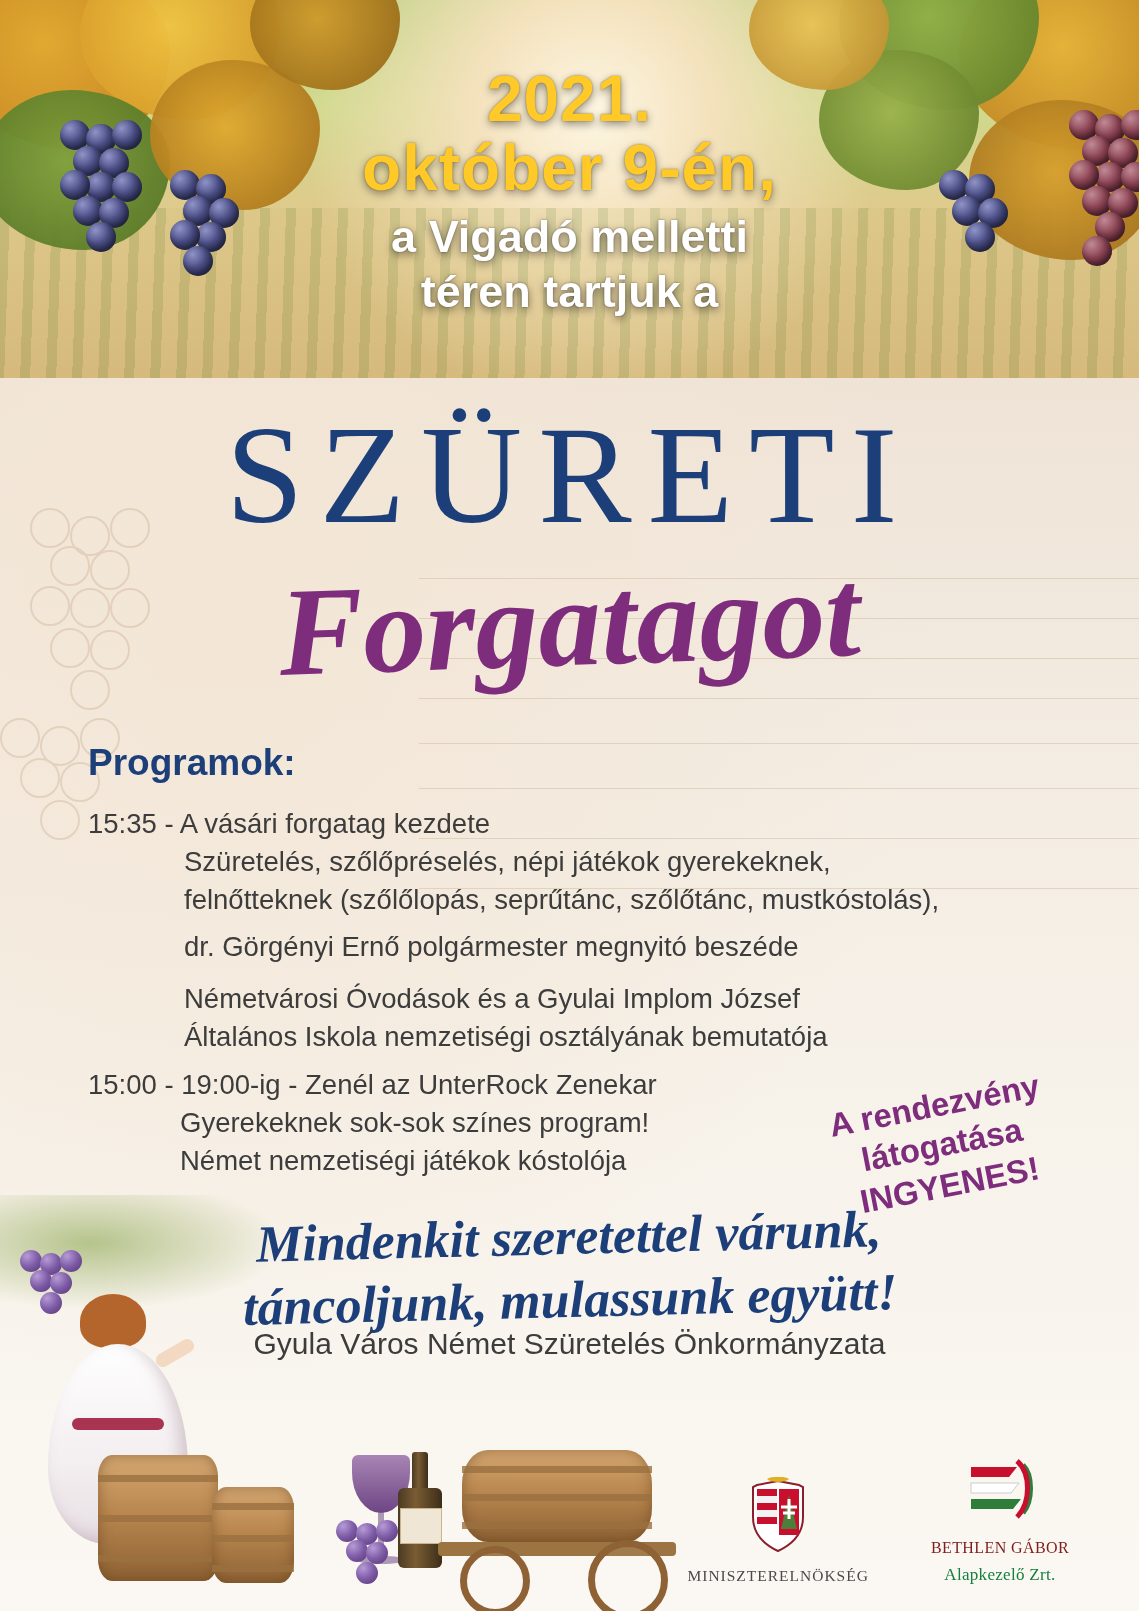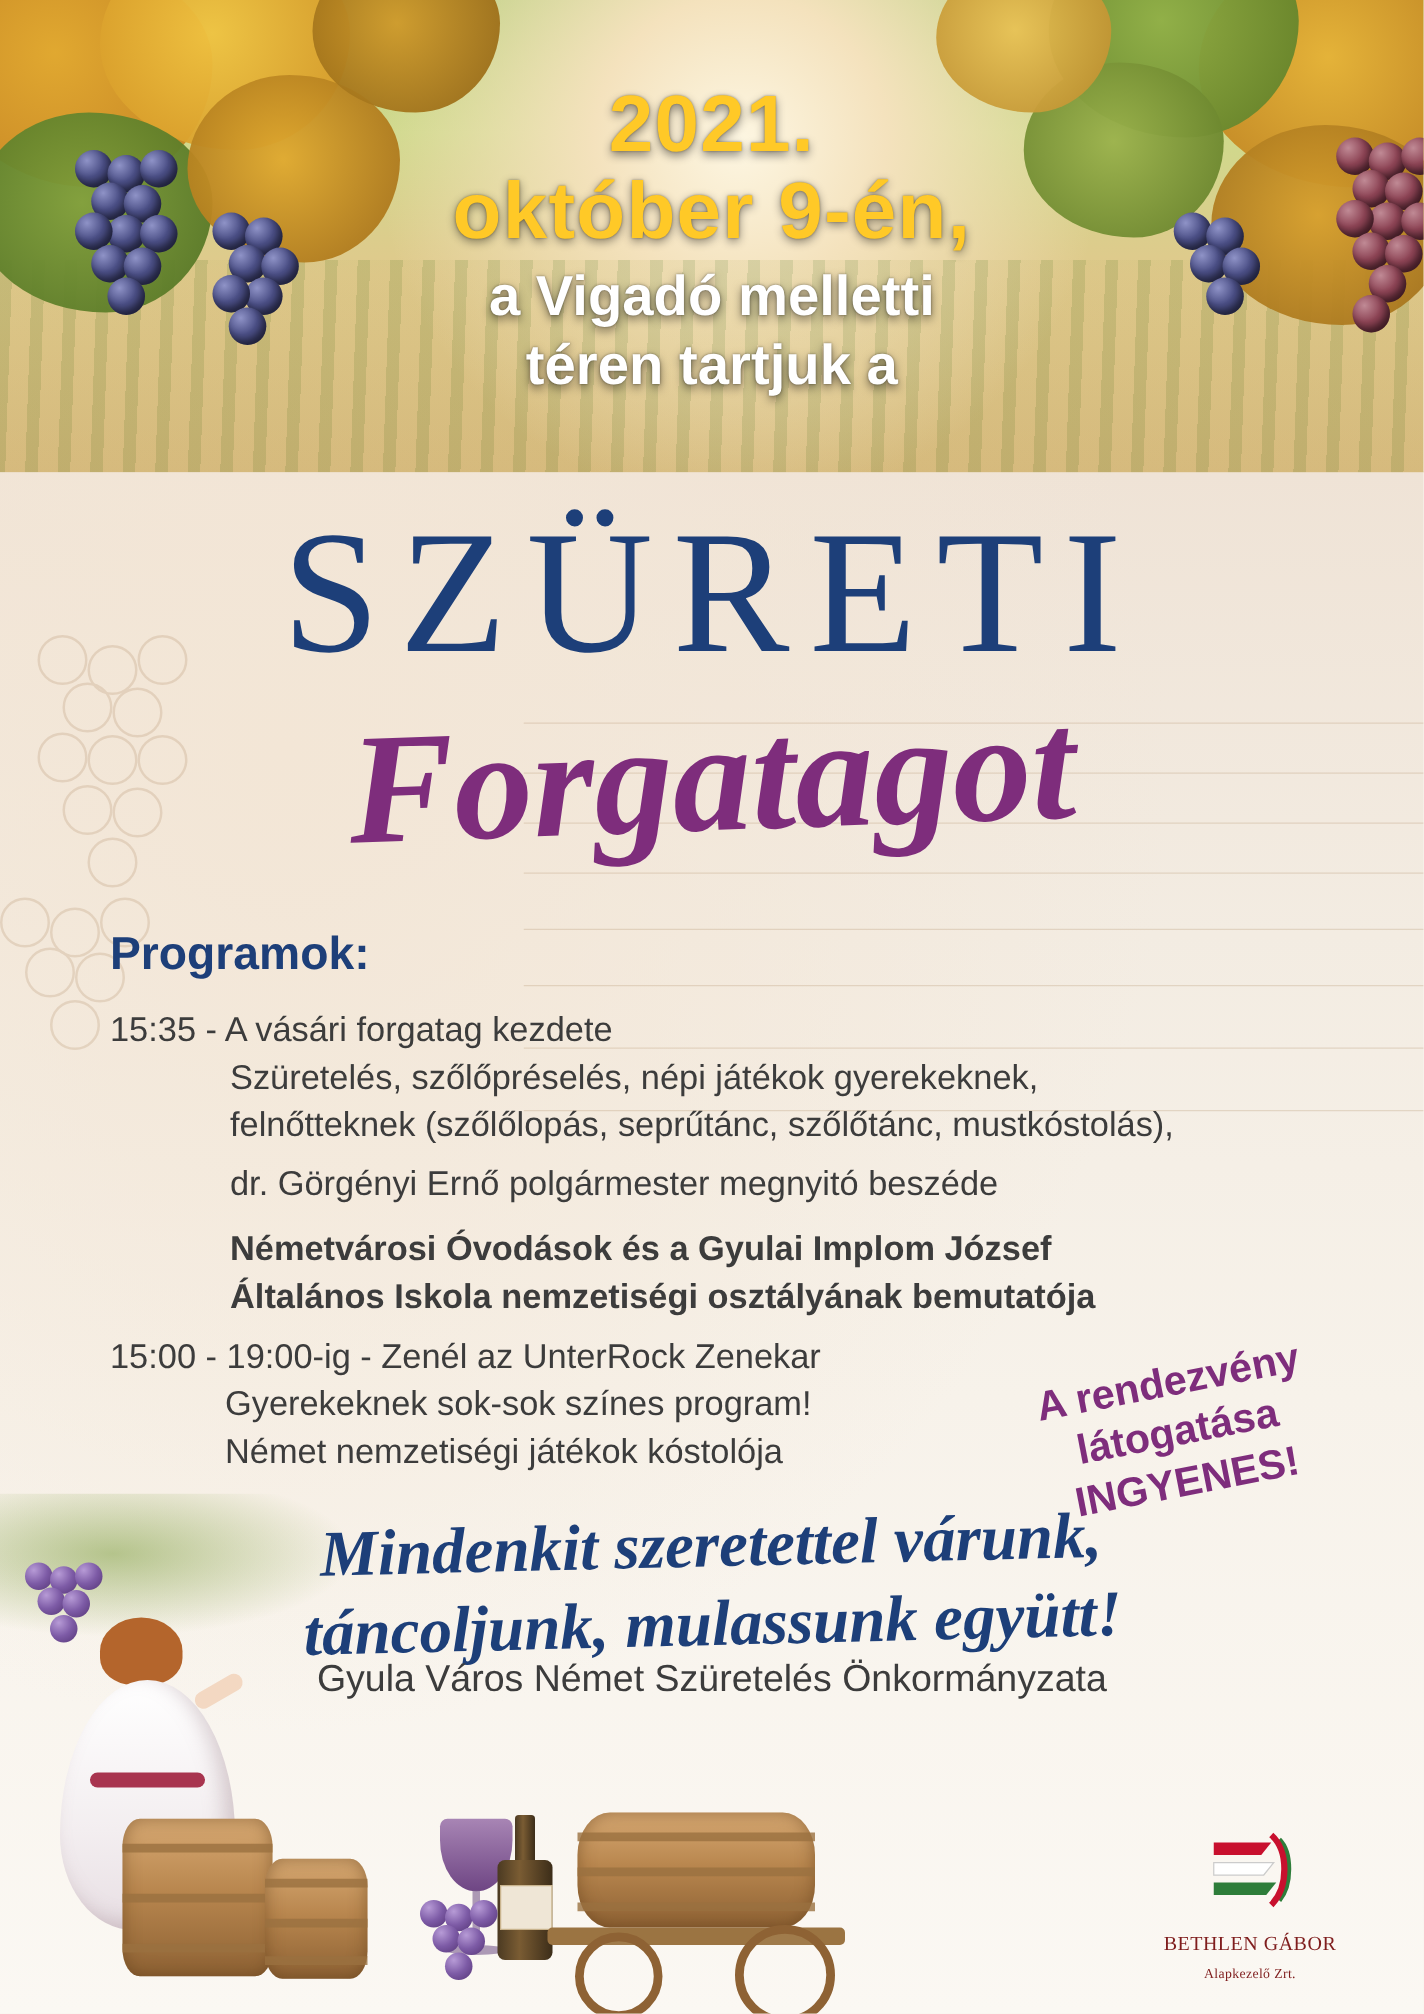--- a/index.html
+++ b/index.html
@@ -261,23 +261,23 @@
   }
   .logo-block { text-align: center; }
   .logo-caption {
     margin-top: 8px;
     font-family: "Liberation Serif", serif;
     font-size: 15.5px;
     letter-spacing: 1px;
     color: #4a4a4a;
   }
   .logo-caption.small {
-    font-size: 11px;
+    font-size: 17px;
     letter-spacing: .3px;
-    color: #7f1d1d;
+    color: #15803d;
   }
   .logo-caption.bg {
     font-size: 16px;
     letter-spacing: .4px;
     color: #7f1d1d;
   }
 </style>
 </head>
 <body>
 
@@ -393,21 +393,21 @@
     <div class="program-item">
       <div class="line">15:35 - A vásári forgatag kezdete</div>
       <div class="line indent">Szüretelés, szőlőpréselés, népi játékok gyerekeknek,</div>
       <div class="line indent">felnőtteknek (szőlőlopás, seprűtánc, szőlőtánc, mustkóstolás),</div>
     </div>
 
     <div class="program-item">
       <div class="line indent">dr. Görgényi Ernő polgármester megnyitó beszéde</div>
     </div>
 
-    <div class="program-item" style="margin-top:14px;font-weight:bold;">
+    <div class="program-item" style="margin-top:14px;">
       <div class="line indent">Németvárosi Óvodások és a Gyulai Implom József</div>
       <div class="line indent">Általános Iskola nemzetiségi osztályának bemutatója</div>
     </div>
 
     <div class="program-item" style="margin-top:10px;">
       <div class="line">15:00 - 19:00-ig - Zenél az UnterRock Zenekar</div>
       <div class="line indent2">Gyerekeknek sok-sok színes program!</div>
       <div class="line indent2">Német nemzetiségi játékok kóstolója</div>
     </div>
 
@@ -477,20 +477,37 @@
       <div class="hoop" style="top:44px"></div>
       <div class="hoop" style="top:72px"></div>
     </div>
     <div style="position:absolute;left:0;top:92px;width:238px;height:14px;background:#9b7442;border-radius:4px;"></div>
     <div class="wheel" style="left:22px;top:96px;width:56px;height:56px;"></div>
     <div class="wheel" style="left:150px;top:90px;width:66px;height:66px;"></div>
   </div>
 
   <div class="logos">
 
+    <div class="logo-block">
+      <svg width="62" height="78" viewBox="0 0 62 78">
+        <path d="M31 4 L52 8 L56 10 L56 40 C56 58 44 68 31 74 C18 68 6 58 6 40 L6 10 L10 8 Z" fill="#ffffff" stroke="#8a1f2b" stroke-width="2"></path>
+        <g>
+          <rect x="10" y="12" width="20" height="7" fill="#c8102e"></rect>
+          <rect x="10" y="26" width="20" height="7" fill="#c8102e"></rect>
+          <rect x="10" y="40" width="20" height="7" fill="#c8102e"></rect>
+          <rect x="10" y="19" width="20" height="7" fill="#f2f2f2"></rect>
+          <rect x="10" y="33" width="20" height="7" fill="#f2f2f2"></rect>
+        </g>
+        <rect x="32" y="12" width="20" height="46" fill="#c8102e"></rect>
+        <path d="M34 52 L50 52 L42 18 Z" fill="#4f7d3a"></path>
+        <path d="M42 22 L42 42 M34 30 L50 30 M36 36 L48 36" stroke="#ffffff" stroke-width="3"></path>
+        <path d="M20 2 C24 -1 38 -1 42 2 C38 6 24 6 20 2 Z" fill="#e0b024"></path>
+      </svg>
+      <div class="logo-caption">MINISZTERELNÖKSÉG</div>
+    </div>
 
     <div class="logo-block">
       <svg width="78" height="70" viewBox="0 0 78 70">
         <path d="M10 10 L56 10 L48 20 L10 20 Z" fill="#c8102e"></path>
         <path d="M10 26 L58 26 L50 36 L10 36 Z" fill="#ffffff" stroke="#cccccc" stroke-width="1"></path>
         <path d="M10 42 L60 42 L52 52 L10 52 Z" fill="#2e7d3a"></path>
         <path d="M62 8 C72 18 72 44 62 56" stroke="#2e7d3a" stroke-width="5" fill="none"></path>
         <path d="M56 4 C70 16 70 46 56 60" stroke="#c8102e" stroke-width="5" fill="none"></path>
       </svg>
       <div class="logo-caption bg">BETHLEN GÁBOR</div>

